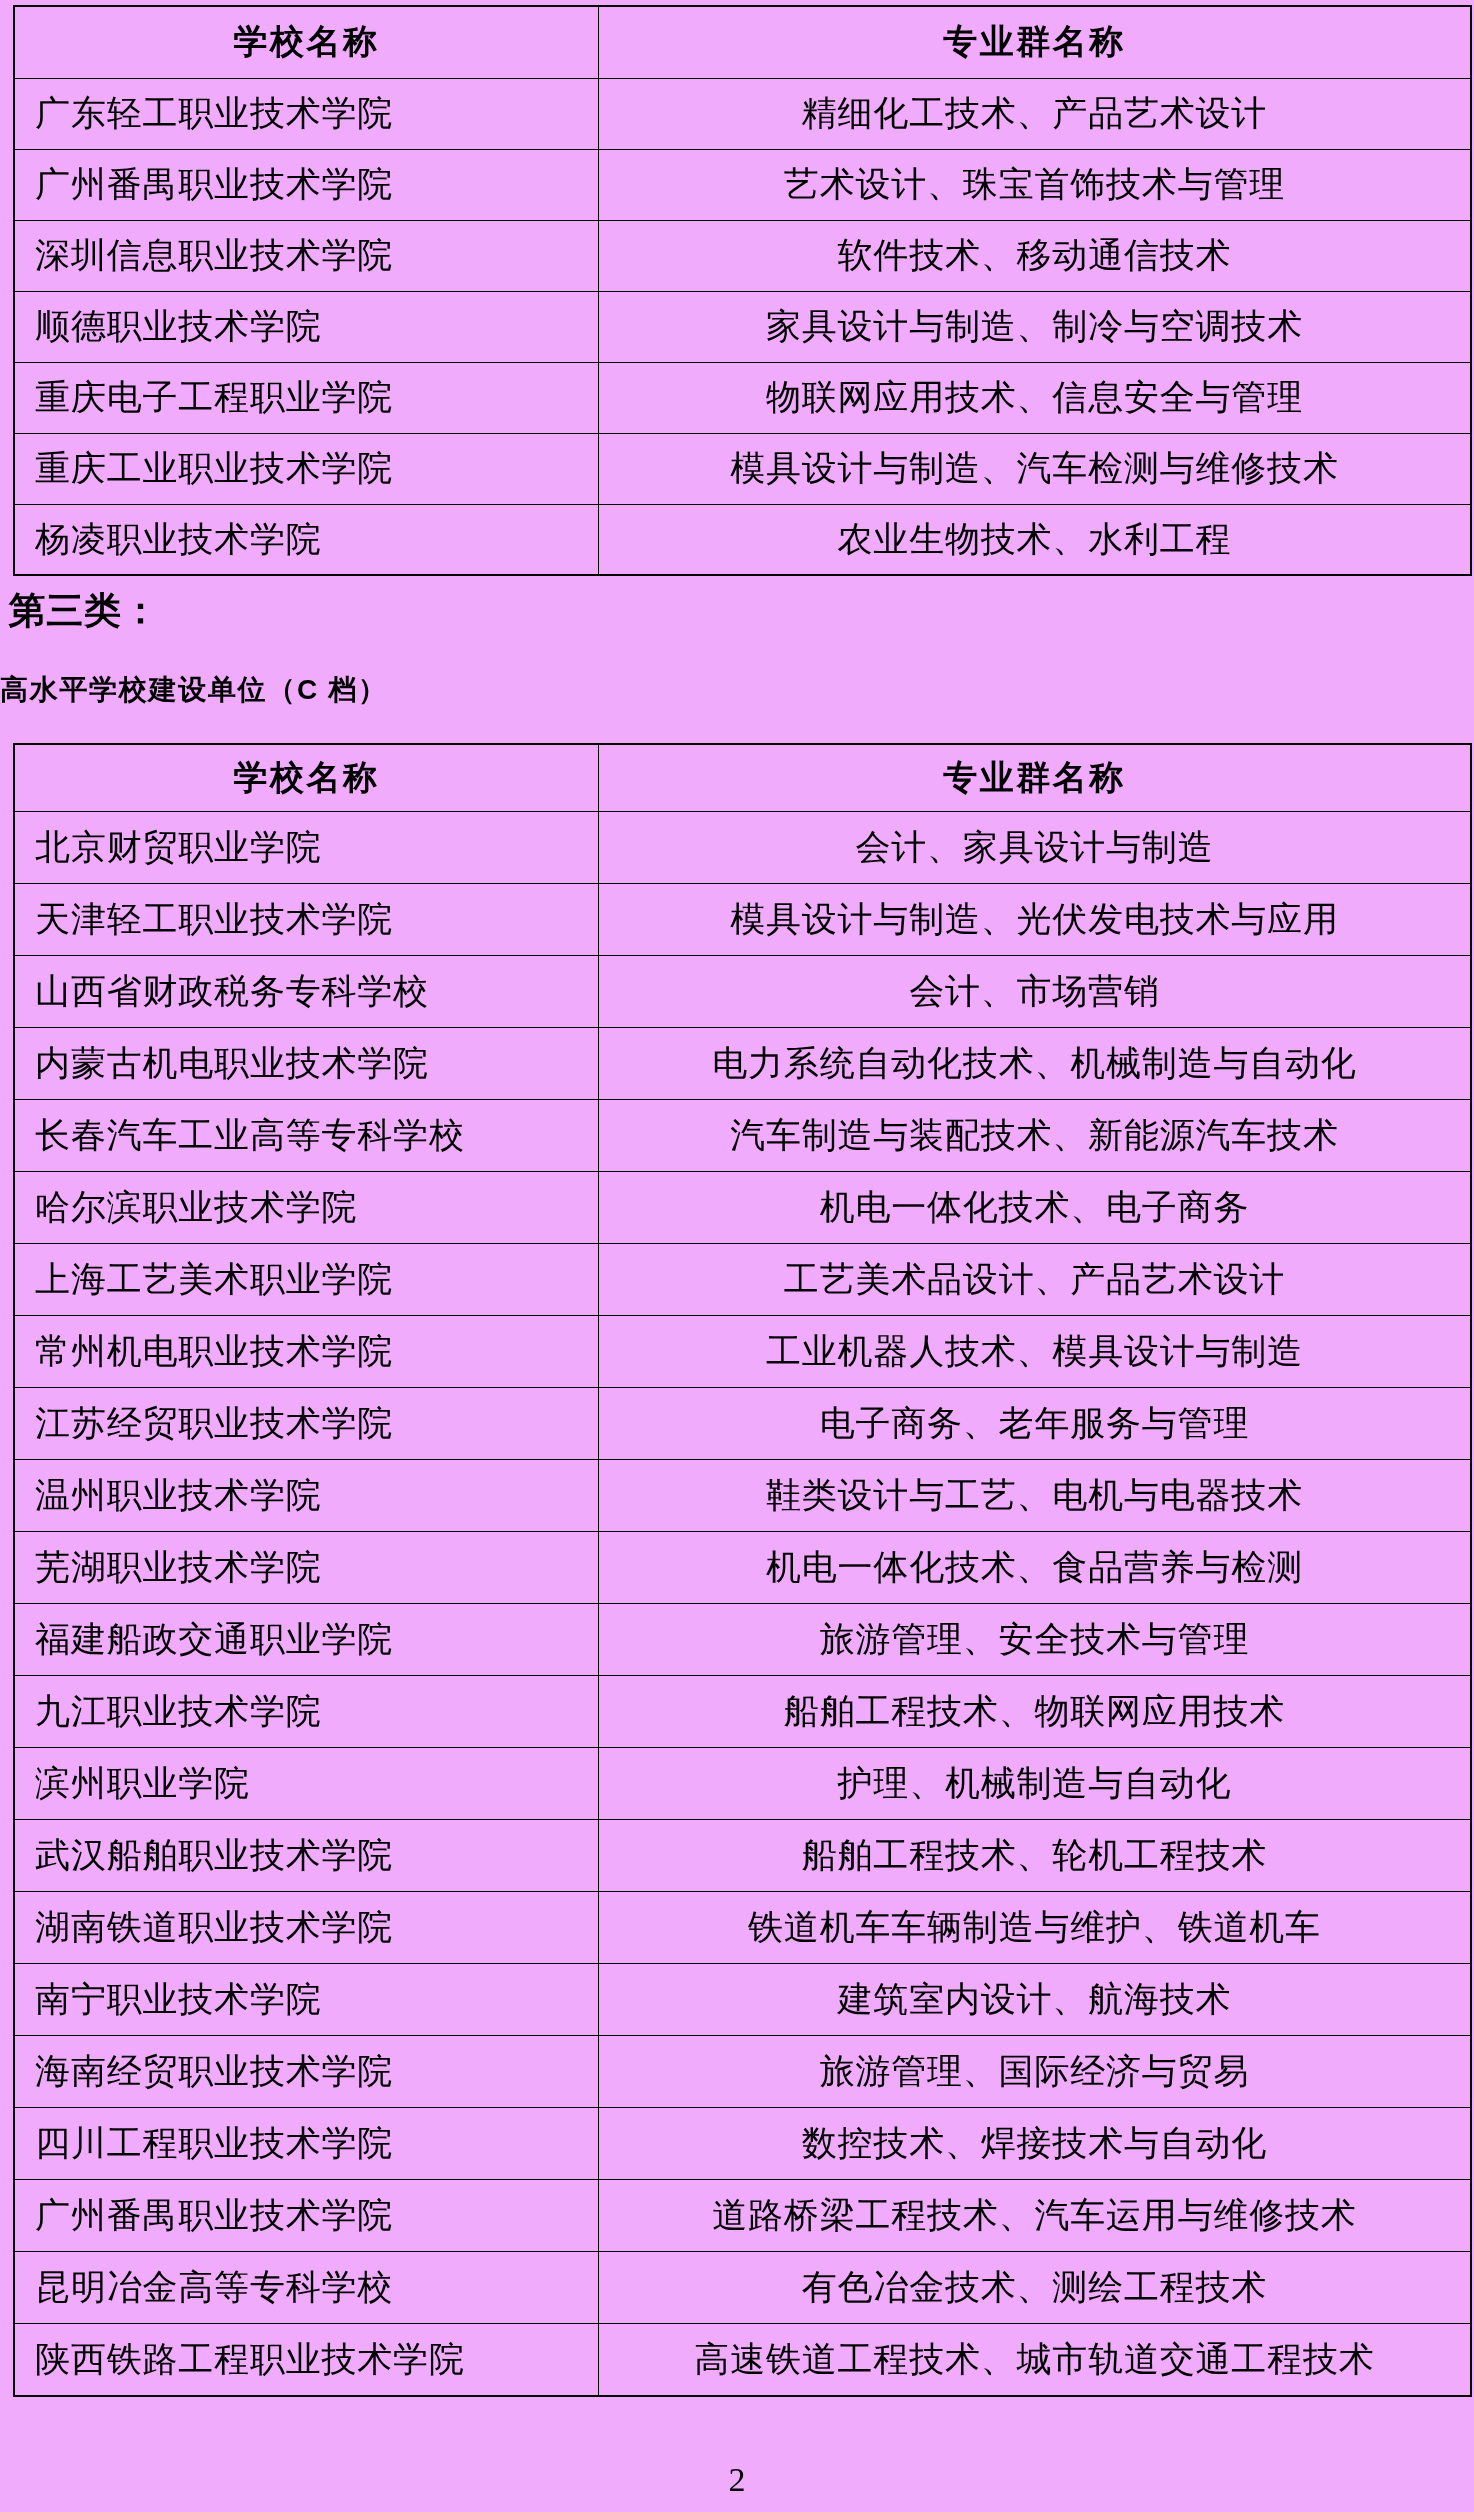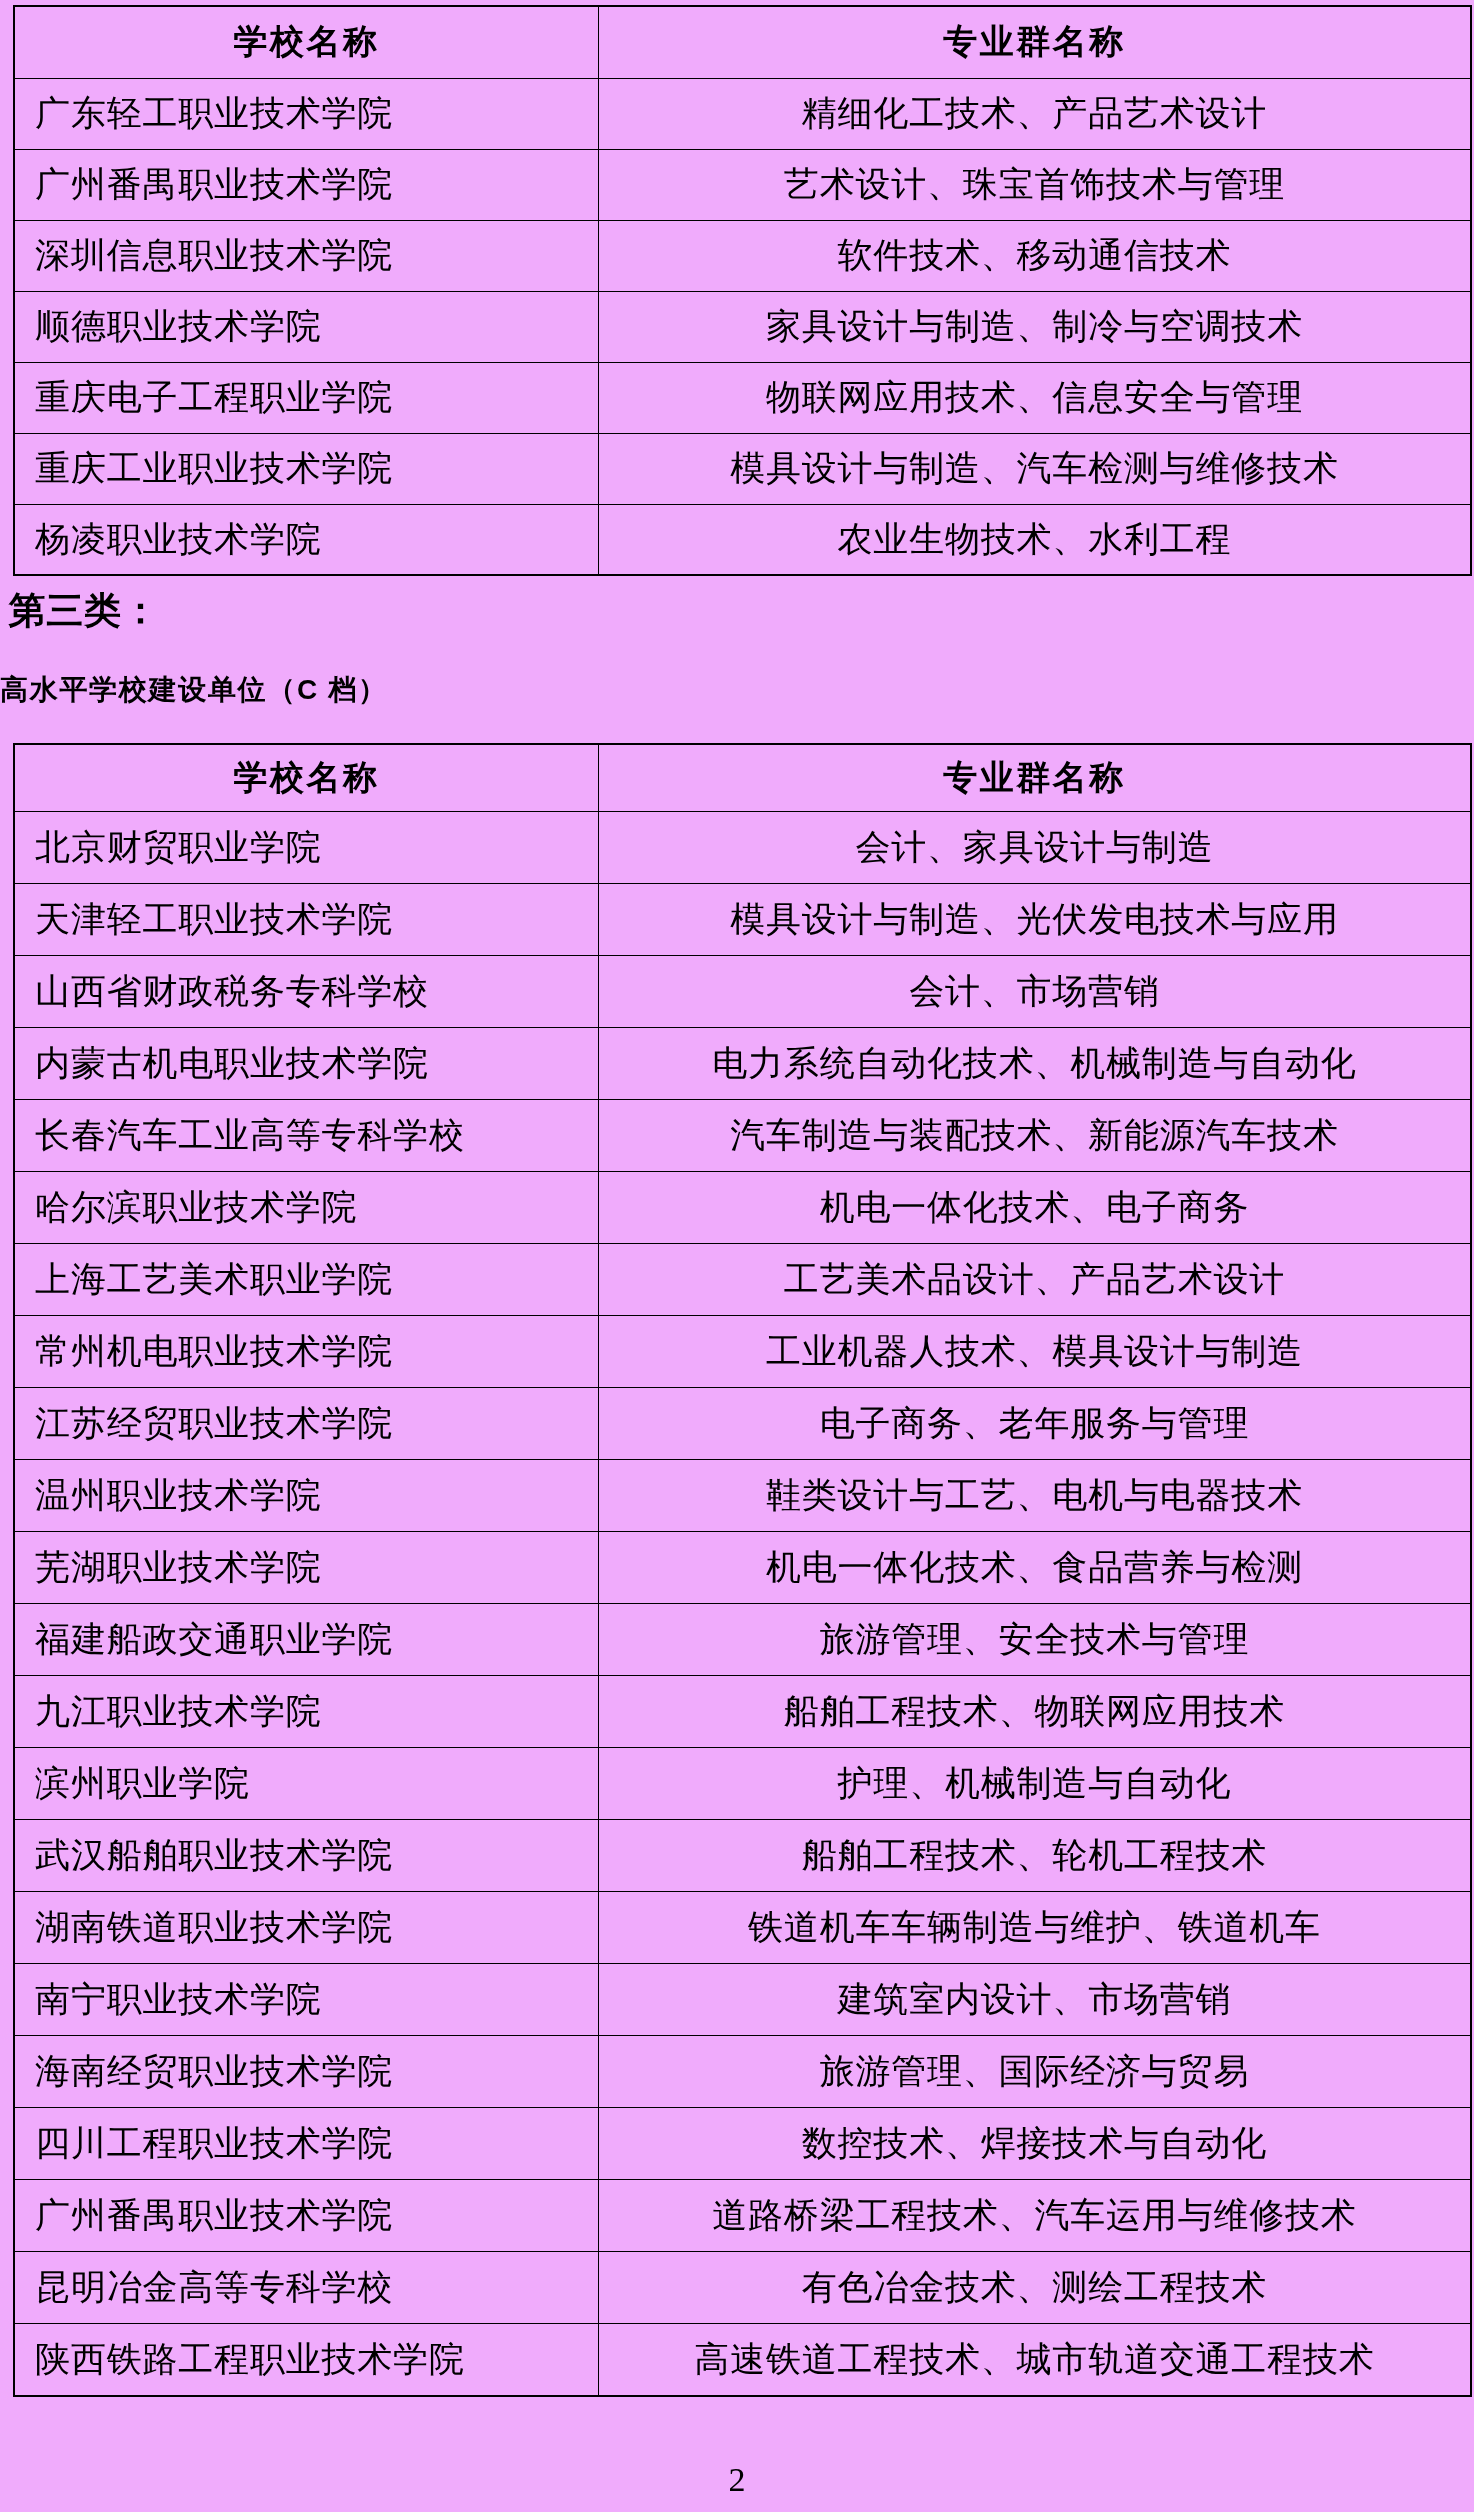--- a/index.html
+++ b/index.html
@@ -204,21 +204,21 @@
         <tr>
           <td class="school">武汉船舶职业技术学院</td>
           <td class="groups">船舶工程技术、轮机工程技术</td>
         </tr>
         <tr>
           <td class="school">湖南铁道职业技术学院</td>
           <td class="groups">铁道机车车辆制造与维护、铁道机车</td>
         </tr>
         <tr>
           <td class="school">南宁职业技术学院</td>
-          <td class="groups">建筑室内设计、市场营销</td>
+          <td class="groups">建筑室内设计、航海技术</td>
         </tr>
         <tr>
           <td class="school">海南经贸职业技术学院</td>
           <td class="groups">旅游管理、国际经济与贸易</td>
         </tr>
         <tr>
           <td class="school">四川工程职业技术学院</td>
           <td class="groups">数控技术、焊接技术与自动化</td>
         </tr>
         <tr>

